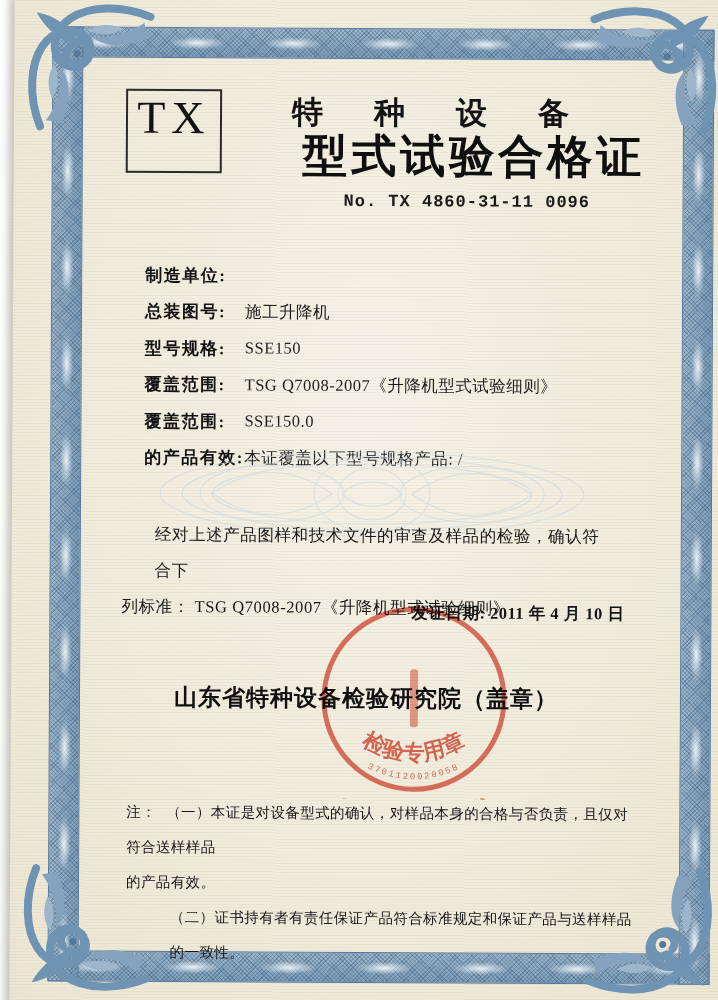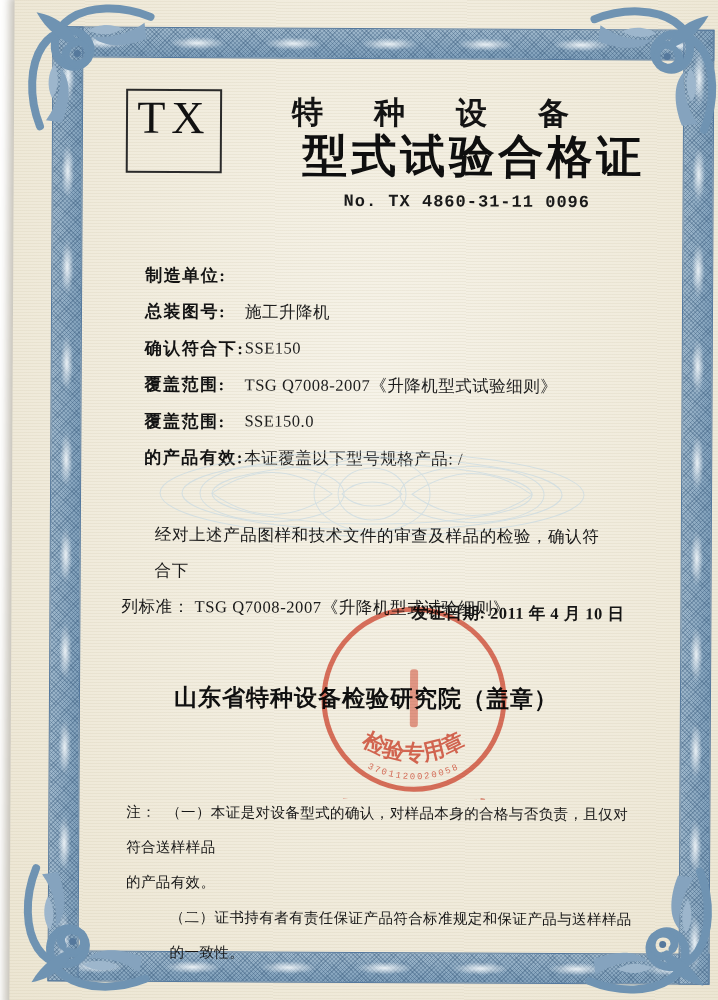--- a/index.html
+++ b/index.html
@@ -125,21 +125,21 @@
 
     <div class="fields">
       <div class="field-row">
         <span class="field-label">制造单位:</span>
       </div>
       <div class="field-row">
         <span class="field-label">总装图号:</span>
         <span class="field-value">施工升降机</span>
       </div>
       <div class="field-row">
-        <span class="field-label">确认符合下:</span>
+        <span class="field-label">型号规格:</span>
         <span class="field-value">SSE150</span>
       </div>
       <div class="field-row">
         <span class="field-label">覆盖范围:</span>
         <span class="field-value">TSG Q7008-2007《升降机型式试验细则》</span>
       </div>
       <div class="field-row">
         <span class="field-label">覆盖范围:</span>
         <span class="field-value">SSE150.0</span>
       </div>

